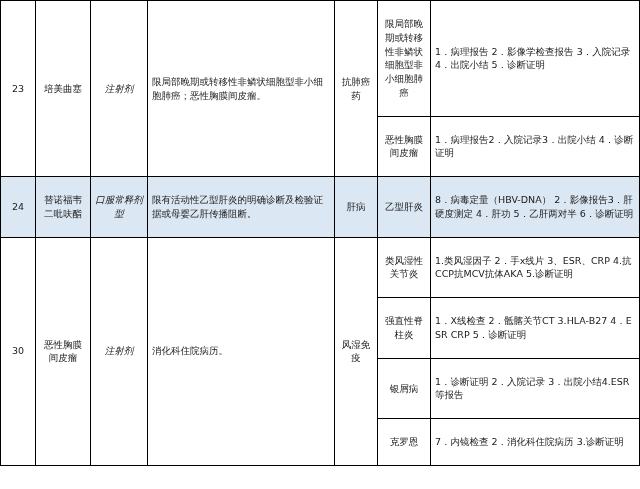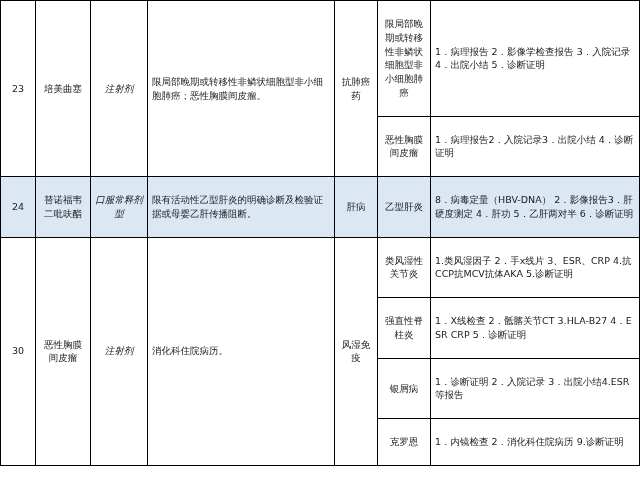--- a/index.html
+++ b/index.html
@@ -137,20 +137,20 @@
       <tr>
         <td class="c-sub">强直性脊柱炎</td>
         <td class="c-mat">1．X线检查 2．骶髂关节CT 3.HLA-B27 4．ESR CRP 5．诊断证明</td>
       </tr>
       <tr>
         <td class="c-sub">银屑病</td>
         <td class="c-mat">1．诊断证明 2．入院记录 3．出院小结4.ESR 等报告</td>
       </tr>
       <tr>
         <td class="c-sub">克罗恩</td>
-        <td class="c-mat">1．内镜检查 2．消化科住院病历 9.诊断证明</td>
+        <td class="c-mat">7．内镜检查 2．消化科住院病历 3.诊断证明</td>
       </tr>
 
     </tbody>
   </table>
 
 
 </div>
 
 </body></html>

